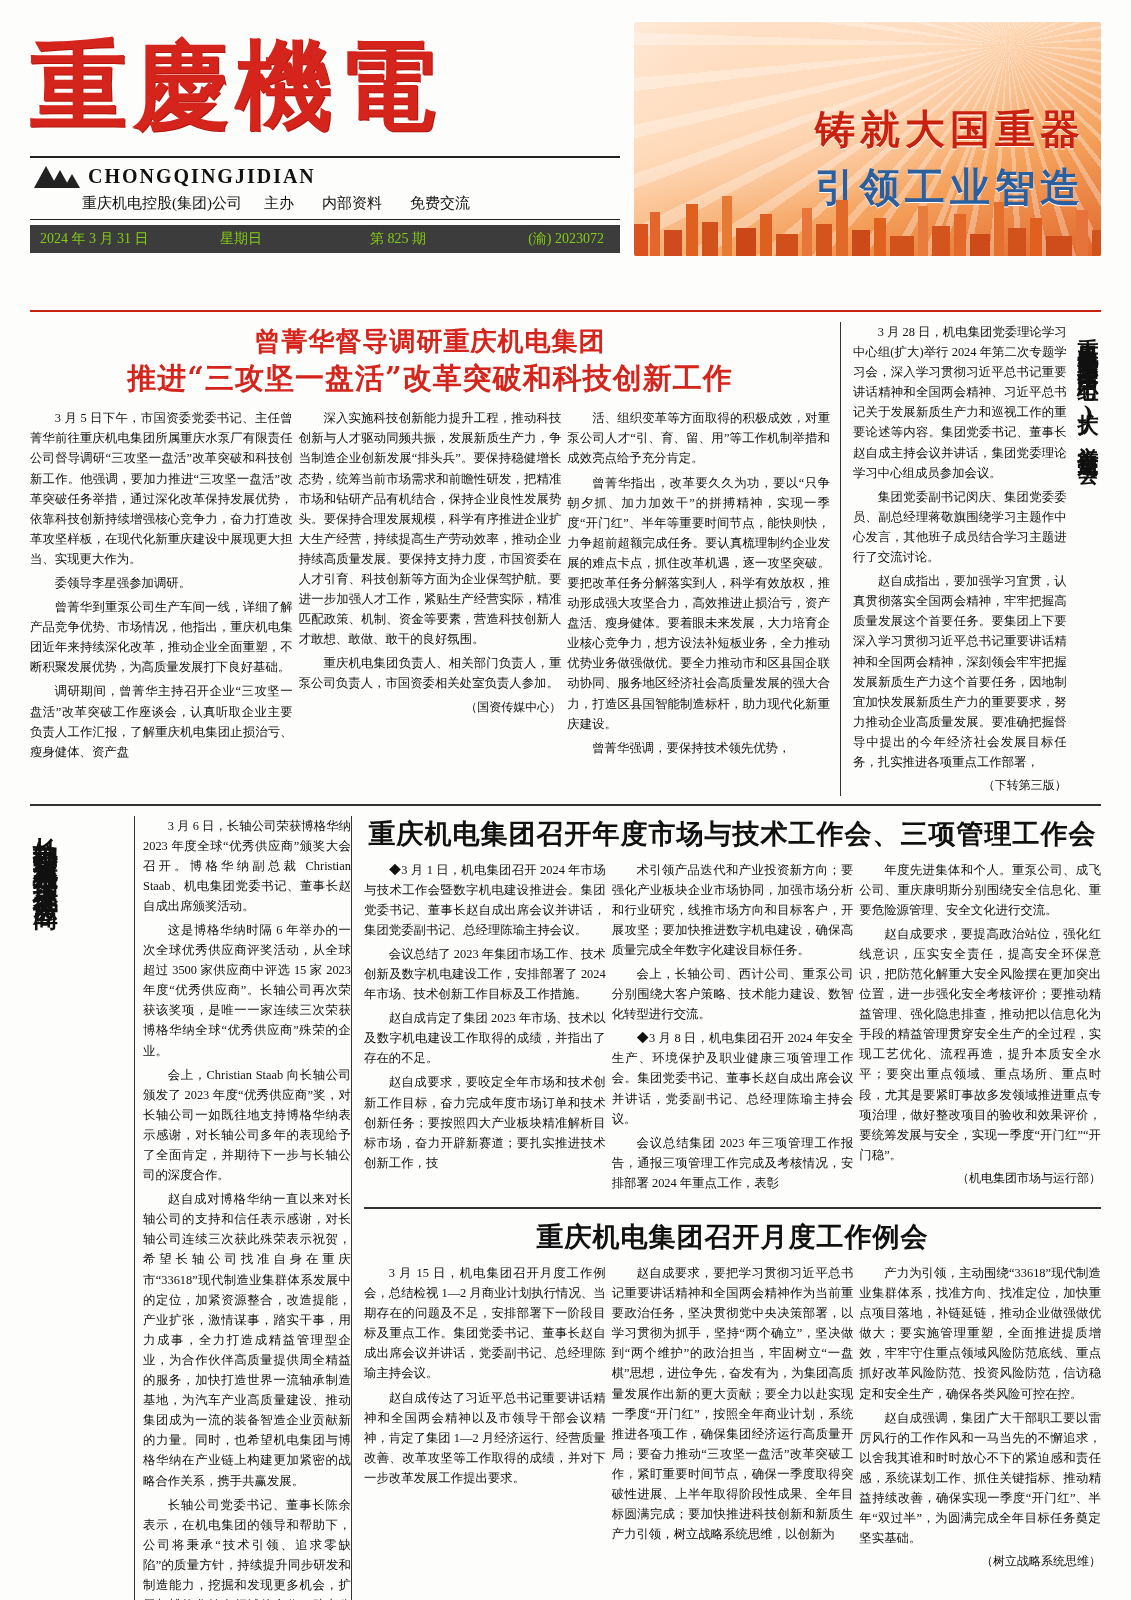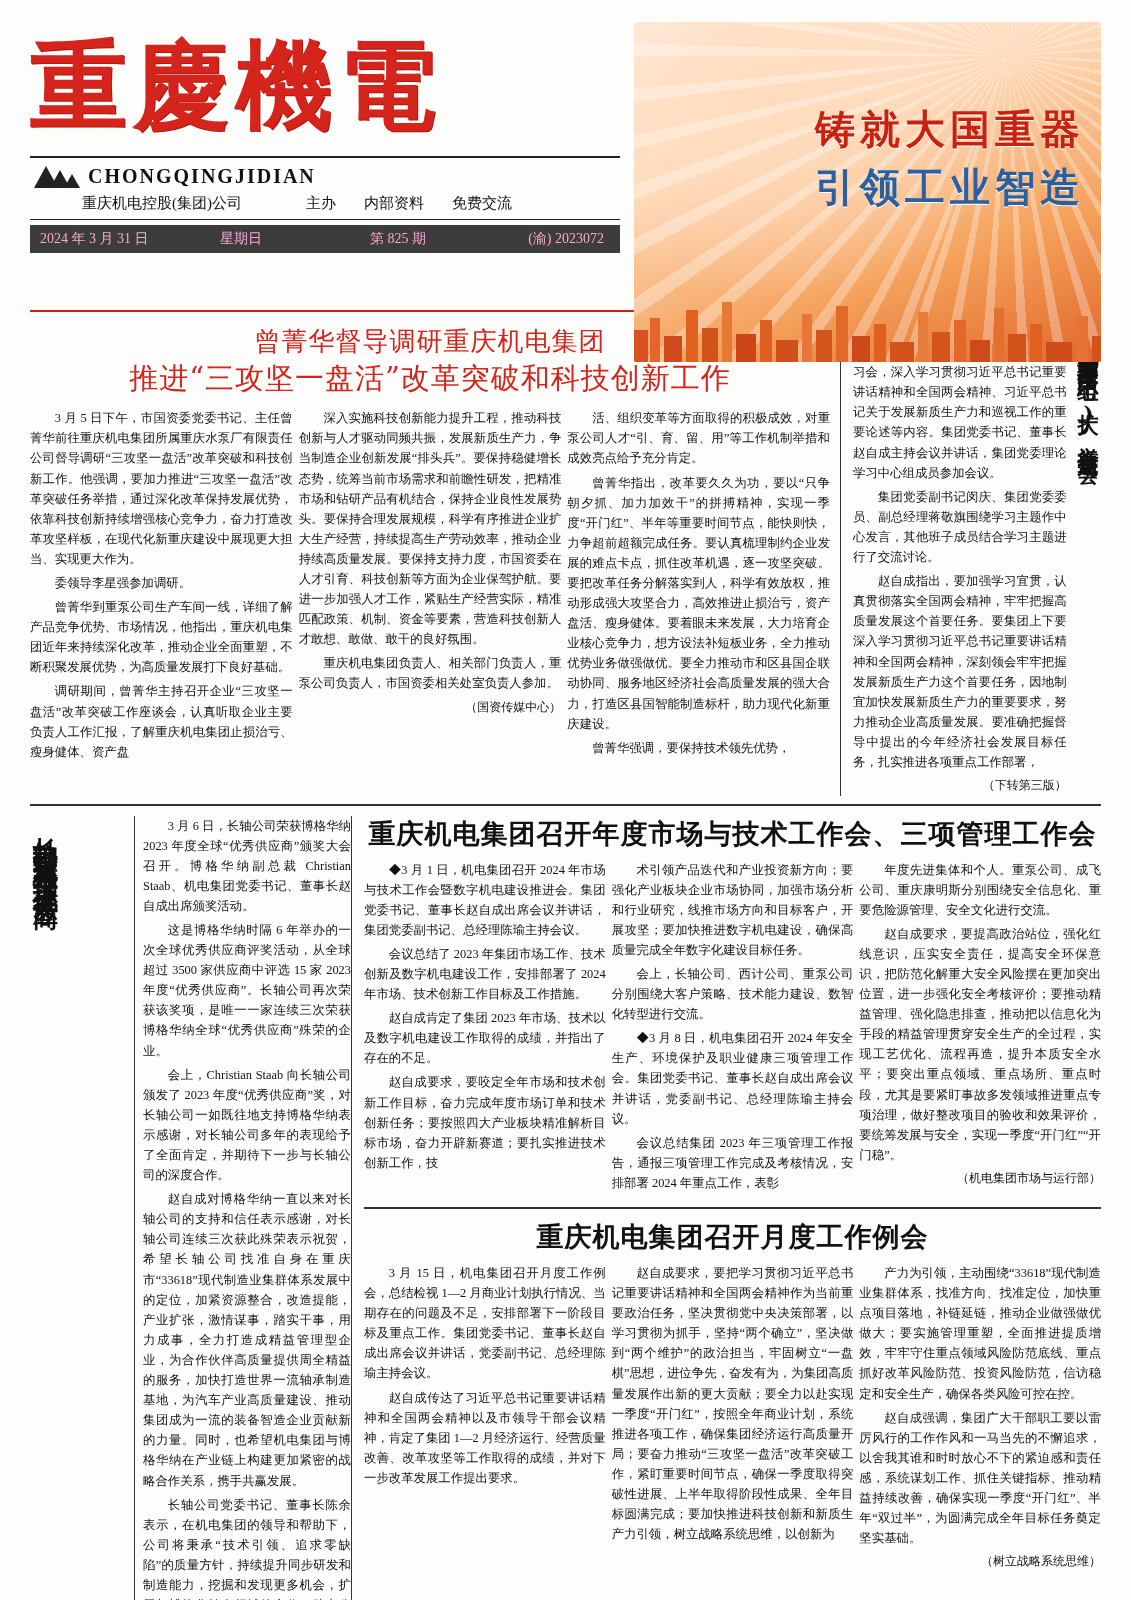--- a/index.html
+++ b/index.html
@@ -25,36 +25,36 @@
     text-shadow:1px 1px 0 #b0170f;
     white-space:nowrap;
     margin-top:8px;
   }
   .mast-rule{border-top:2px solid #222;margin-top:14px;}
   .pinyin-row{display:flex;align-items:center;padding:6px 0 2px 0;}
   .pinyin-logo{width:52px;height:26px;position:relative;margin-right:6px;}
   .pinyin-logo svg{display:block;}
   .pinyin{flex:1;display:flex;justify-content:flex-start;font-family:"Liberation Serif",serif;font-size:20px;font-weight:bold;letter-spacing:2px;}
   .org-row{display:flex;align-items:center;font-size:15px;padding:2px 0 6px 2px;border-bottom:1px solid #222;}
-  .org-row .o1{margin-left:50px;margin-right:64px;}
+  .org-row .o1{margin-left:50px;margin-right:22px;}
   .org-row .o2{margin-right:28px;}
   .org-row .o3{margin-right:28px;}
   .date-bar{
-    background:#3c3c3c;color:#f9a8d4;display:flex;align-items:center;
+    background:#3c3c3c;color:#84cc16;display:flex;align-items:center;
     font-size:14px;height:28px;margin-top:5px;padding:0 10px;box-sizing:border-box;
   }
   .date-bar span{display:inline-block;}
   .date-bar .d1{width:180px;}
   .date-bar .d2{width:150px;}
   .date-bar .d3{width:130px;}
   .date-bar .d4{flex:1;text-align:right;padding-right:6px;}
 
   
   .mast-right{
-    flex:1;margin-left:14px;position:relative;height:340px;overflow:hidden;
+    flex:1;margin-left:14px;position:relative;height:234px;overflow:hidden;
     background:
       radial-gradient(ellipse at 30% 20%, #ffdcbf 0%, rgba(255,220,191,0) 55%),
       linear-gradient(160deg,#fff2e6 0%,#ffd9b8 35%,#f4a05a 70%,#e1672c 100%);
     border-radius:2px;
   }
   .banner-rays{position:absolute;inset:0;opacity:.55;
     background:repeating-conic-gradient(from 200deg at 80% 10%, rgba(255,255,255,.55) 0deg 2deg, rgba(255,255,255,0) 2deg 7deg);}
   .banner-text{position:absolute;left:0;right:16px;top:78px;text-align:right;}
   .banner-text div{
     font-family:"DejaVu Sans", sans-serif;font-weight:bold;color:#c8210f;
@@ -64,21 +64,21 @@
   .banner-text div.l2{color:#2c5f9e;}
   .skyline{position:absolute;left:0;right:0;bottom:0;height:72px;}
 
   
   .content{padding:0 26px;box-sizing:border-box;}
   .rule-h{border-top:2px solid #c8210f;margin:6px 0 0 0;}
 
   .top-section{display:flex;margin-top:10px;}
   .lead{flex:1;padding-right:10px;}
   .lead-title{
-    text-align:center;color:#d4241c;font-weight:normal;
+    text-align:center;color:#d4241c;font-weight:bold;
     font-family:"DejaVu Serif",serif;
     font-size:26px;line-height:1.35;letter-spacing:1px;margin:2px 0 10px 0;
   }
   .lead-title .t2{font-size:29px;}
   .cols3{display:flex;gap:6px;}
   .col{flex:1;font-size:12.4px;line-height:1.62;text-align:justify;}
   .col p{margin:0 0 4px 0;text-indent:2em;}
 
   .right-col{
     width:248px;border-left:1px solid #333;padding-left:12px;display:flex;

